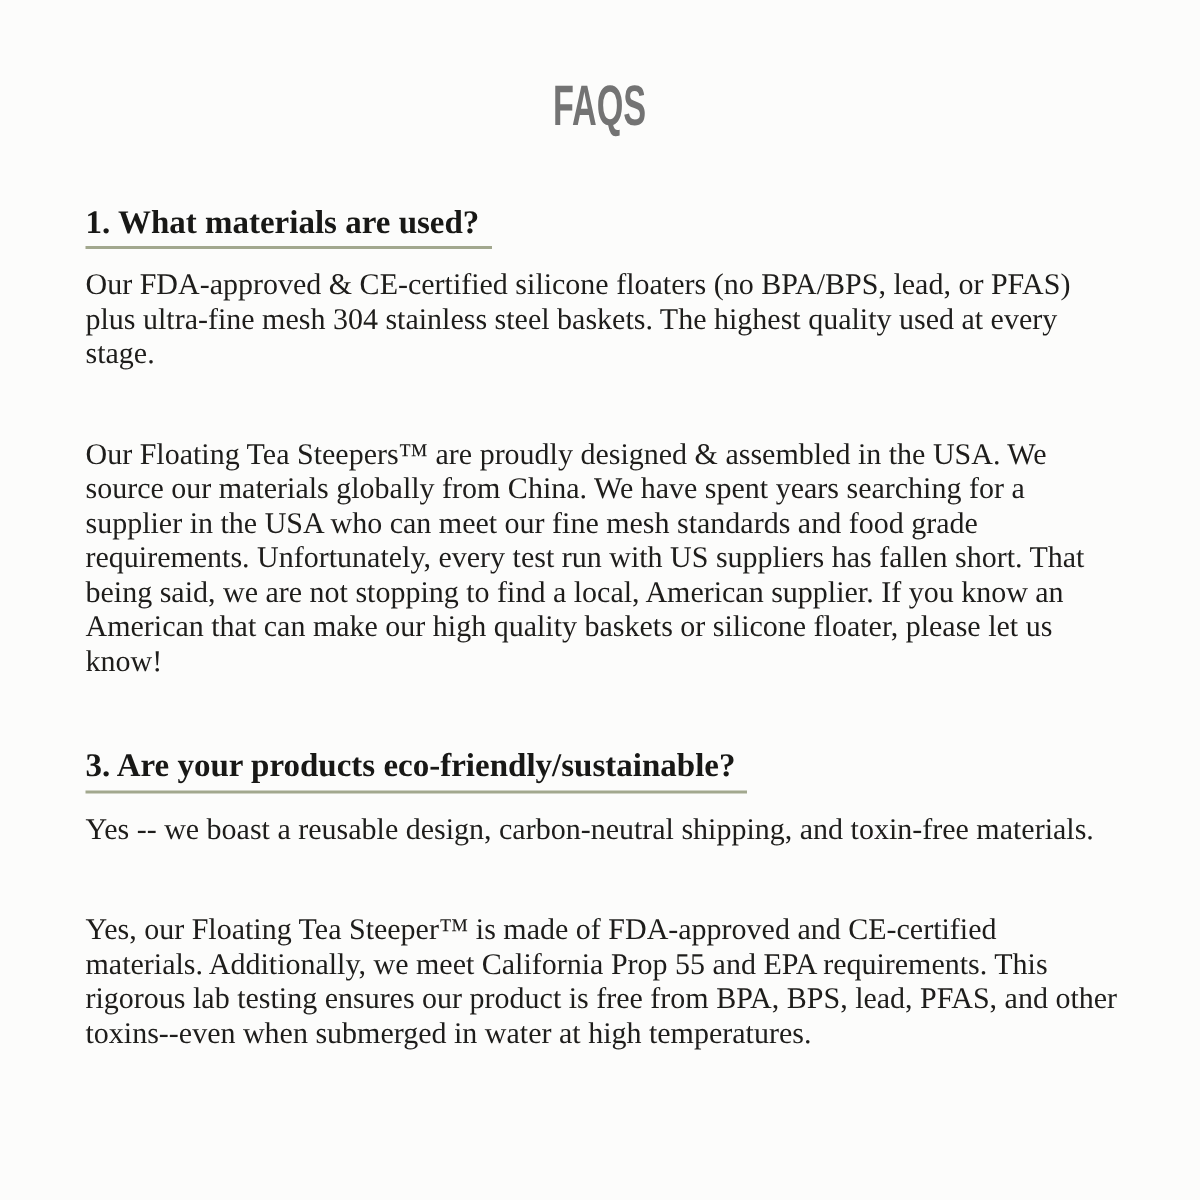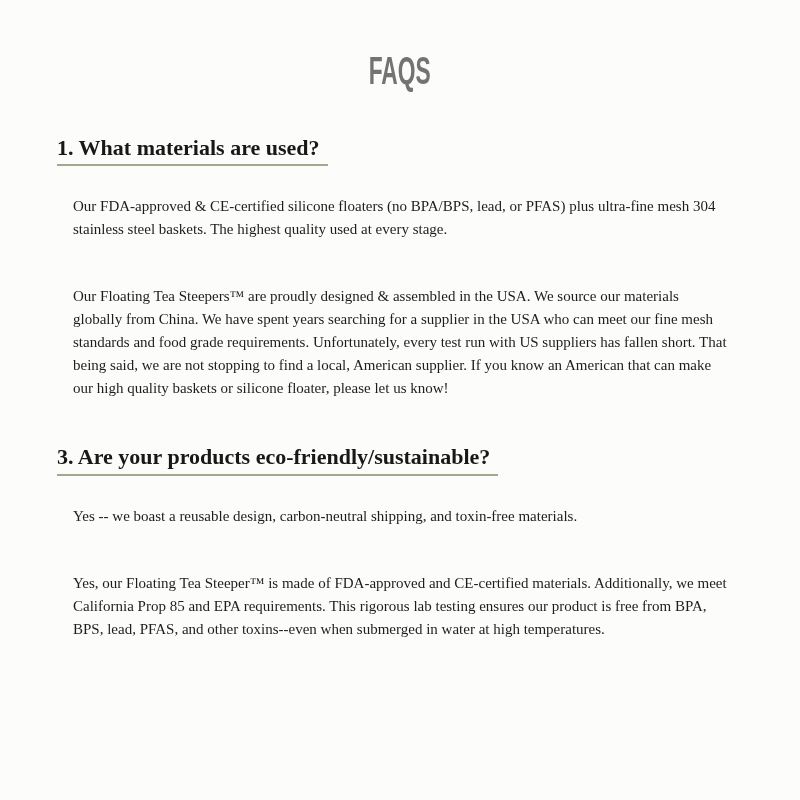--- a/index.html
+++ b/index.html
@@ -50,22 +50,22 @@
     margin: 0 0 13px 0;
     padding: 0 8px 4px 0;
     font-size: 22px;
     font-weight: 700;
     line-height: 1.15;
     border-bottom: 2px solid var(--underline);
     color: #181816;
     text-align: right;
   }
   .faq-answer {
-    margin: 16px;
-    font-size: 15px;
+    margin: 0;
+    font-size: 20px;
     line-height: 23px;
     color: var(--text);
   }
 </style>
 </head>
 <body>
 
 <div class="page">
 
   <h1 class="page-title"><span class="condense">FAQS</span></h1>
@@ -80,17 +80,17 @@
     <section class="faq-item">
       <p class="faq-answer">Our Floating Tea Steepers™ are proudly designed &amp; assembled in the USA. We source our materials globally from China. We have spent years searching for a supplier in the USA who can meet our fine mesh standards and food grade requirements. Unfortunately, every test run with US suppliers has fallen short. That being said, we are not stopping to find a local, American supplier. If you know an American that can make our high quality baskets or silicone floater, please let us know!</p>
     </section>
 
     <section class="faq-item">
       <h2 class="faq-question">3. Are your products eco-friendly/sustainable?</h2>
       <p class="faq-answer">Yes -- we boast a reusable design, carbon-neutral shipping, and toxin-free materials.</p>
     </section>
 
     <section class="faq-item">
-      <p class="faq-answer">Yes, our Floating Tea Steeper™ is made of FDA-approved and CE-certified materials. Additionally, we meet California Prop 85 and EPA requirements. This rigorous lab testing ensures our product is free from BPA, BPS, lead, PFAS, and other toxins--even when submerged in water at high temperatures.</p>
+      <p class="faq-answer">Yes, our Floating Tea Steeper™ is made of FDA-approved and CE-certified materials. Additionally, we meet California Prop 55 and EPA requirements. This rigorous lab testing ensures our product is free from BPA, BPS, lead, PFAS, and other toxins--even when submerged in water at high temperatures.</p>
     </section>
 
   </div>
 </div>
 
 </body></html>

